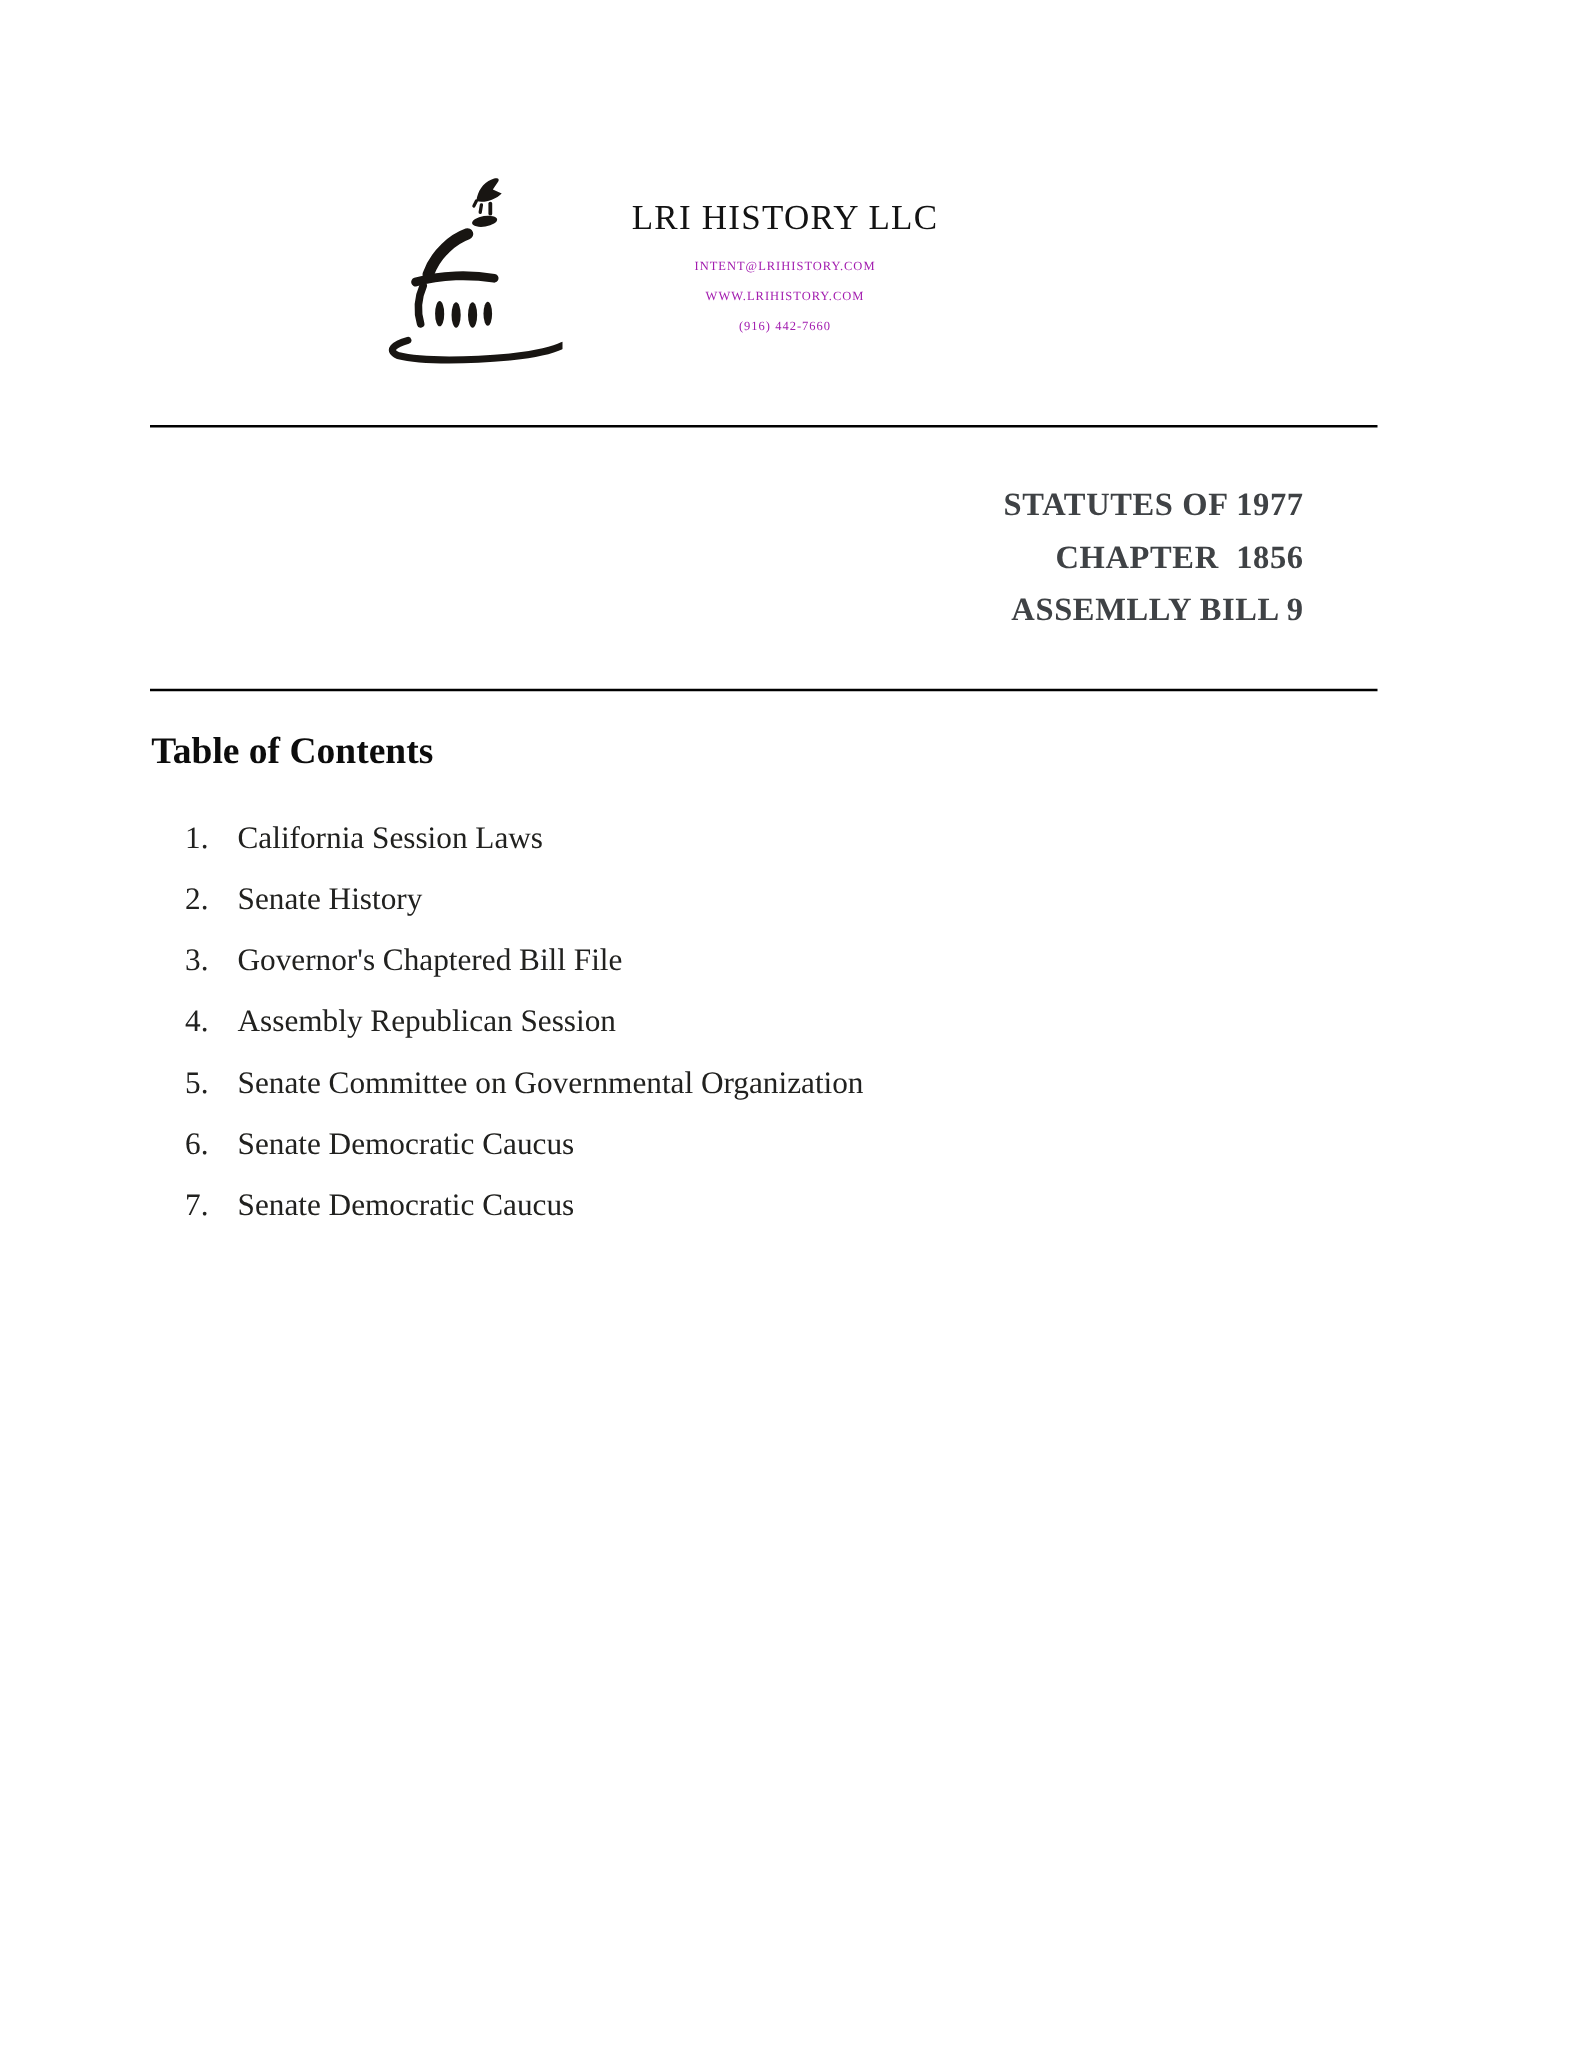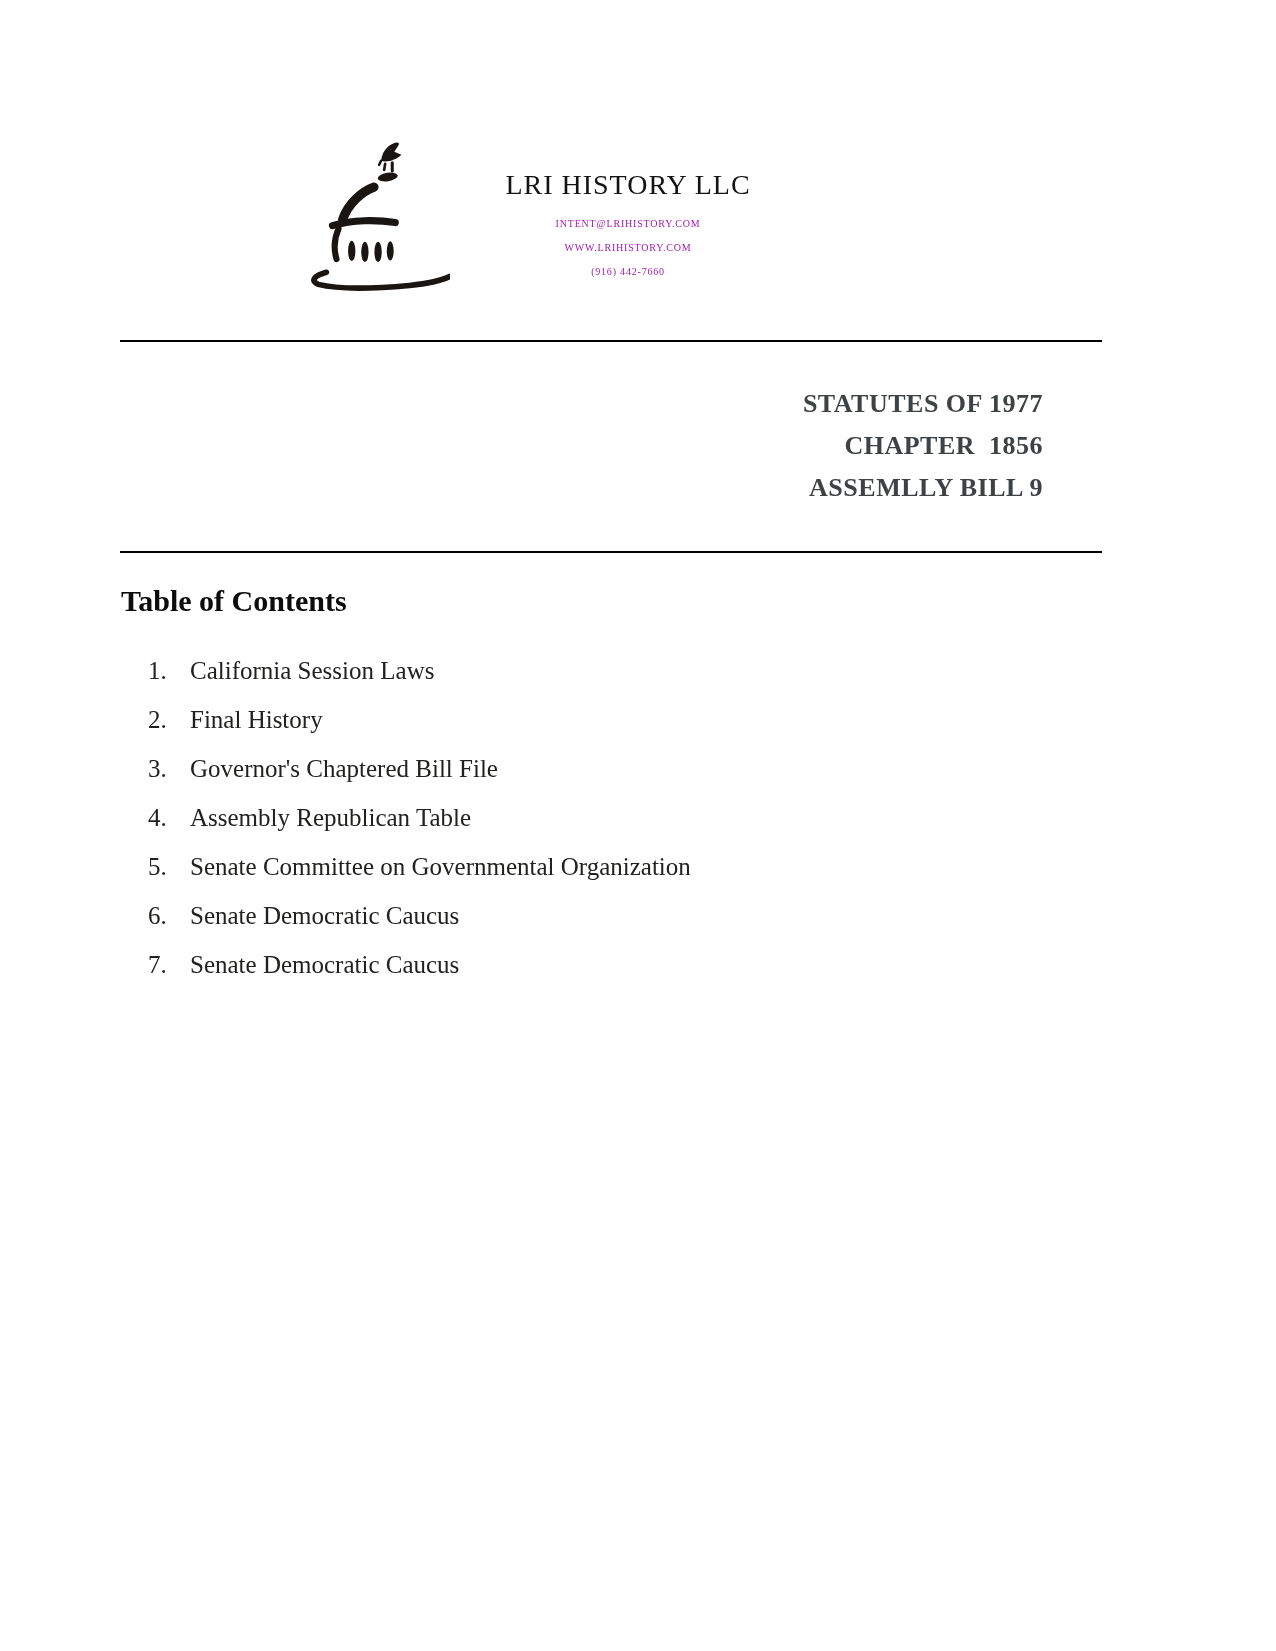--- a/index.html
+++ b/index.html
@@ -18,21 +18,21 @@
   
   .logo-box {
     position: absolute;
     left: 296px; top: 136px;
     width: 154px; height: 158px;
   }
   .logo-box svg { width: 100%; height: 100%; display: block; }
 
   .header-text {
     position: absolute;
-    left: 478px; top: 168px;
+    left: 478px; top: 158px;
     width: 300px;
     text-align: center;
   }
   .company-name {
     font-size: 28px;
     line-height: 34px;
     letter-spacing: 1px;
     color: #131313;
     white-space: nowrap;
     margin-bottom: 10px;
@@ -147,29 +147,29 @@
 
   <div class="toc-heading">Table of Contents</div>
 
   <div class="toc-list">
     <div class="toc-item">
       <span class="toc-num">1.</span>
       <span class="toc-label">California Session Laws</span>
     </div>
     <div class="toc-item">
       <span class="toc-num">2.</span>
-      <span class="toc-label">Final History</span>
+      <span class="toc-label">Senate History</span>
     </div>
     <div class="toc-item">
       <span class="toc-num">3.</span>
       <span class="toc-label">Governor's Chaptered Bill File</span>
     </div>
     <div class="toc-item">
       <span class="toc-num">4.</span>
-      <span class="toc-label">Assembly Republican Table</span>
+      <span class="toc-label">Assembly Republican Session</span>
     </div>
     <div class="toc-item">
       <span class="toc-num">5.</span>
       <span class="toc-label">Senate Committee on Governmental Organization</span>
     </div>
     <div class="toc-item">
       <span class="toc-num">6.</span>
       <span class="toc-label">Senate Democratic Caucus</span>
     </div>
     <div class="toc-item">

